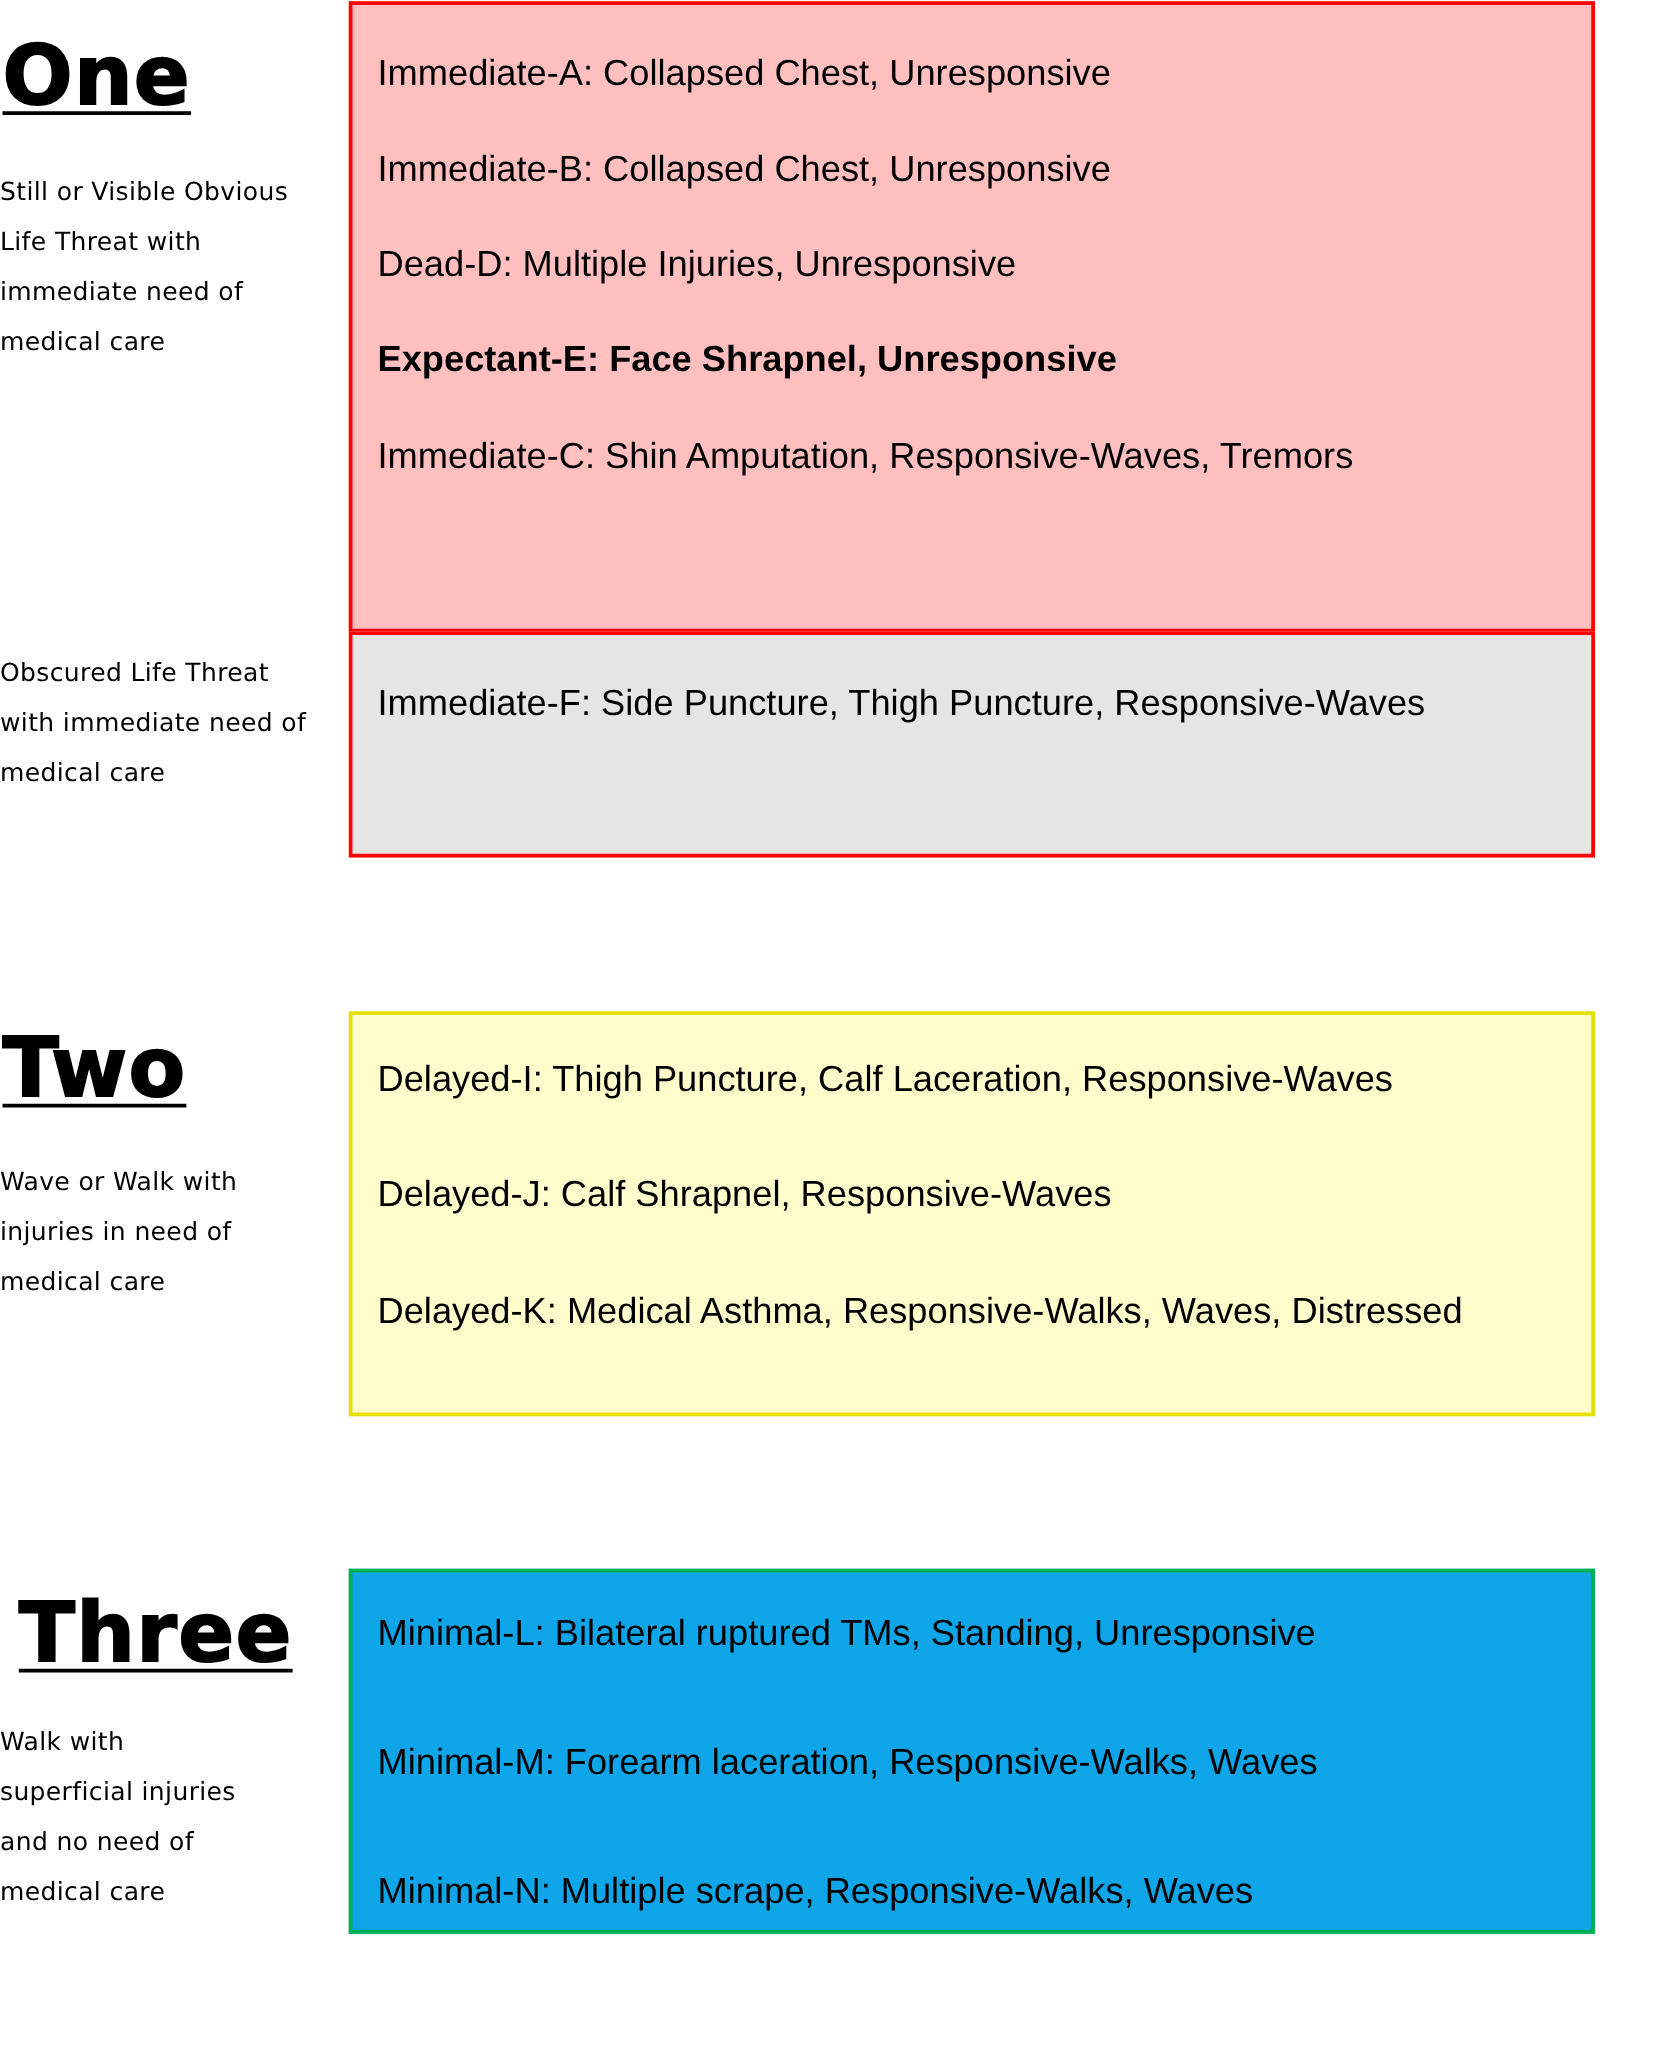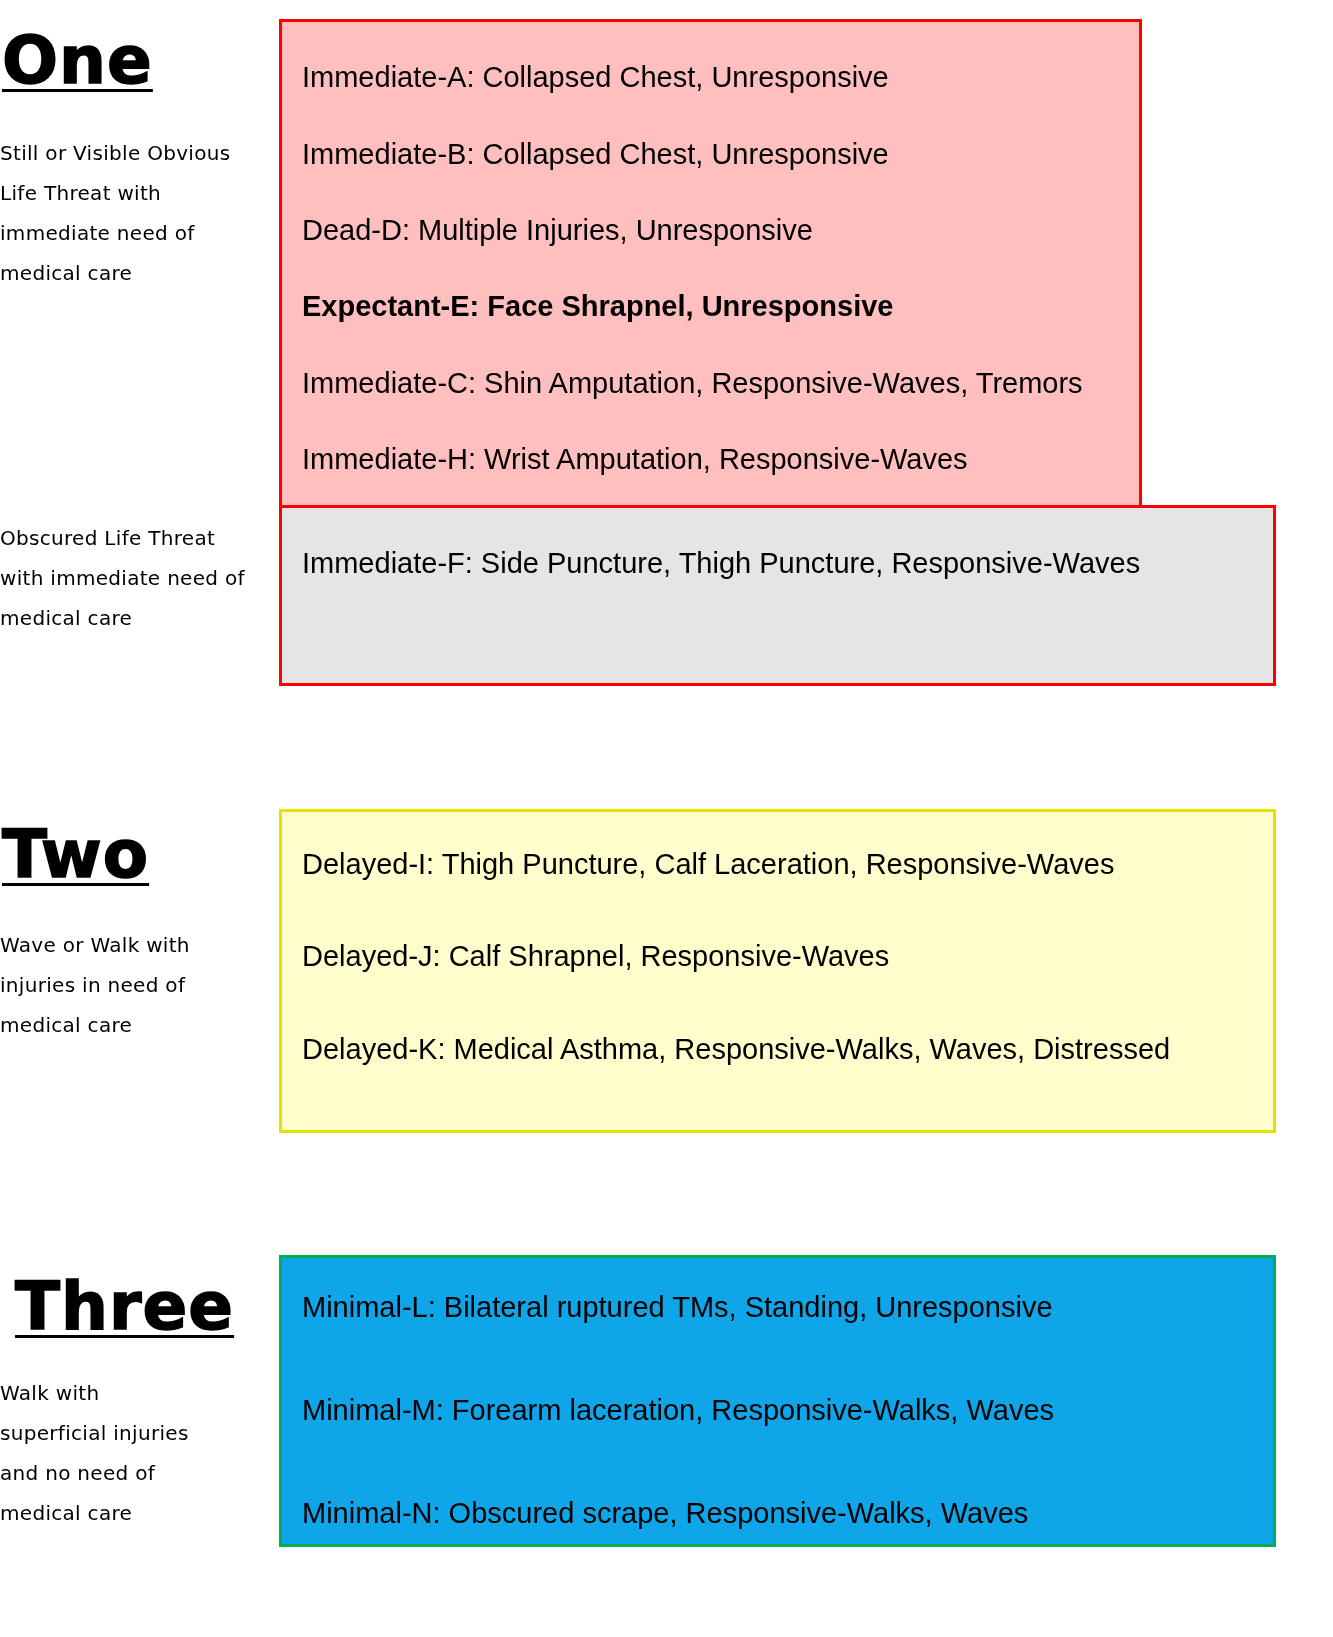--- a/index.html
+++ b/index.html
@@ -48,27 +48,26 @@
     }
   </style>
 </head>
 <body>
 
 <div>
   <div class="heading" style="left:2px; top:28px;">One</div>
 
   <div class="desc" style="top:133px;">Still or Visible Obvious Life Threat with immediate need of medical care</div>
 
-  <div class="box" style="left:279px; top:19px; width:863px; height:504px; border-color:#ff0000; background:#ffbfbf; border-bottom-width:2px;">
+  <div class="box" style="left:279px; top:1px; width:997px; height:504px; border-color:#ff0000; background:#ffbfbf; border-bottom-width:2px;">
     <div class="item" style="top:38px;">Immediate-A: Collapsed Chest, Unresponsive</div>
     <div class="item" style="top:115px;">Immediate-B: Collapsed Chest, Unresponsive</div>
     <div class="item" style="top:191px;">Dead-D: Multiple Injuries, Unresponsive</div>
     <div class="item" style="top:267px;font-weight:bold;">Expectant-E: Face Shrapnel, Unresponsive</div>
     <div class="item" style="top:344px;">Immediate-C: Shin Amputation, Responsive-Waves, Tremors</div>
-    <div class="item" style="top:420px;">Immediate-H: Wrist Amputation, Responsive-Waves</div>
   </div>
 
   <div class="desc" style="top:518px;">Obscured Life Threat with immediate need of medical care</div>
 
   <div class="box" style="left:279px; top:505px; width:997px; height:181px; border-color:#ff0000; background:#e5e5e5;">
     <div class="item" style="top:38px;">Immediate-F: Side Puncture, Thigh Puncture, Responsive-Waves</div>
   </div>
 </div>
 
 <div>
@@ -84,15 +83,15 @@
 </div>
 
 <div>
   <div class="heading" style="left:15px; top:1274px;">Three</div>
 
   <div class="desc" style="top:1373px; width:210px;">Walk with superficial injuries and no need of medical care</div>
 
   <div class="box" style="left:279px; top:1255px; width:997px; height:292px; border-color:#00b050; background:#0ea5e9;">
     <div class="item" style="top:32px;">Minimal-L: Bilateral ruptured TMs, Standing, Unresponsive</div>
     <div class="item" style="top:135px;">Minimal-M: Forearm laceration, Responsive-Walks, Waves</div>
-    <div class="item" style="top:238px;">Minimal-N: Obscured scrape, Responsive-Walks, Waves</div>
+    <div class="item" style="top:238px;">Minimal-N: Multiple scrape, Responsive-Walks, Waves</div>
   </div>
 </div>
 
 </body></html>

